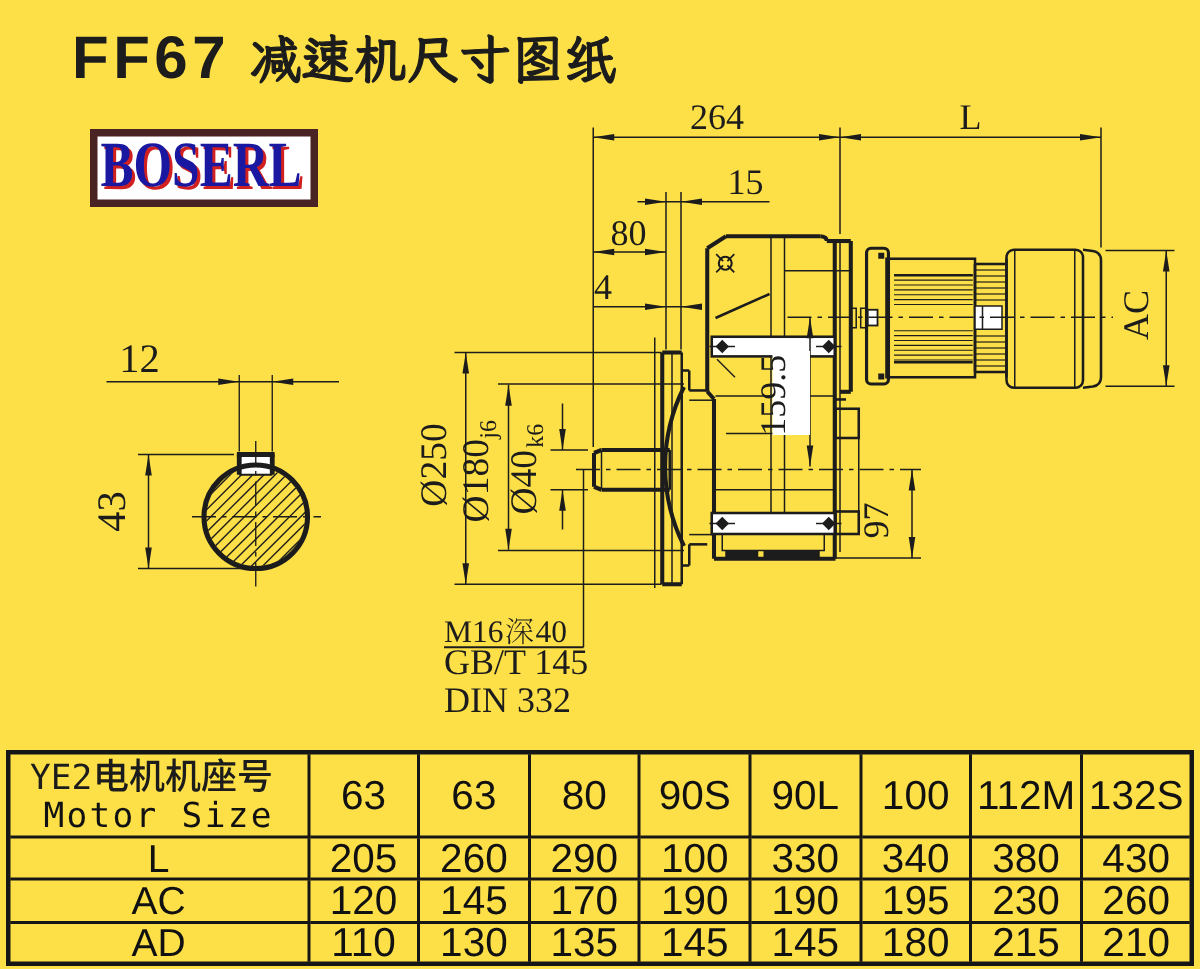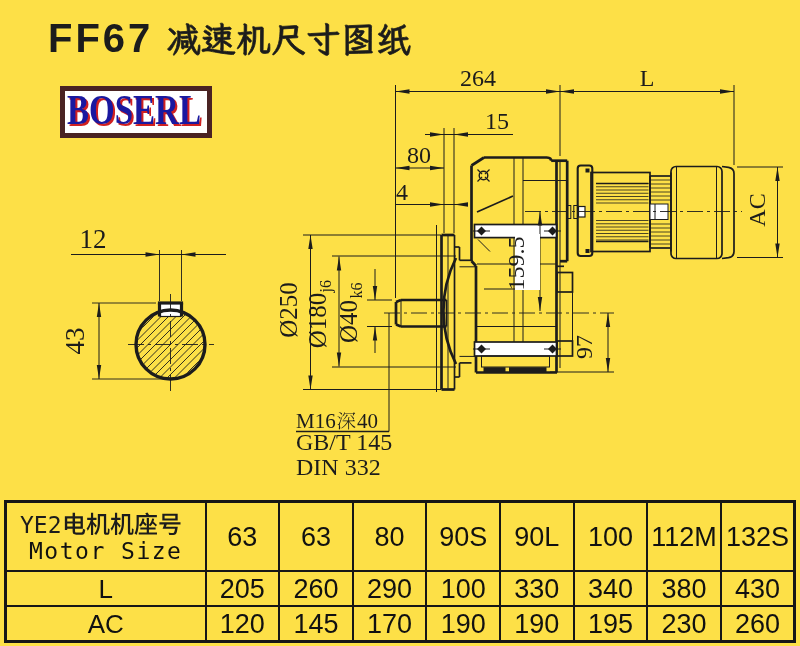--- a/index.html
+++ b/index.html
@@ -355,15 +355,26 @@
           <td class="rl">AC</td>
           <td class="cv">120</td>
           <td class="cv">145</td>
           <td class="cv">170</td>
           <td class="cv">190</td>
           <td class="cv">190</td>
           <td class="cv">195</td>
           <td class="cv">230</td>
           <td class="cv">260</td>
         </tr>
+        <tr>
+          <td class="rl">AD</td>
+          <td class="cv">110</td>
+          <td class="cv">130</td>
+          <td class="cv">135</td>
+          <td class="cv">145</td>
+          <td class="cv">145</td>
+          <td class="cv">180</td>
+          <td class="cv">215</td>
+          <td class="cv">210</td>
+        </tr>
 </tbody>
     </table>
 </div>
 
 </body></html>

